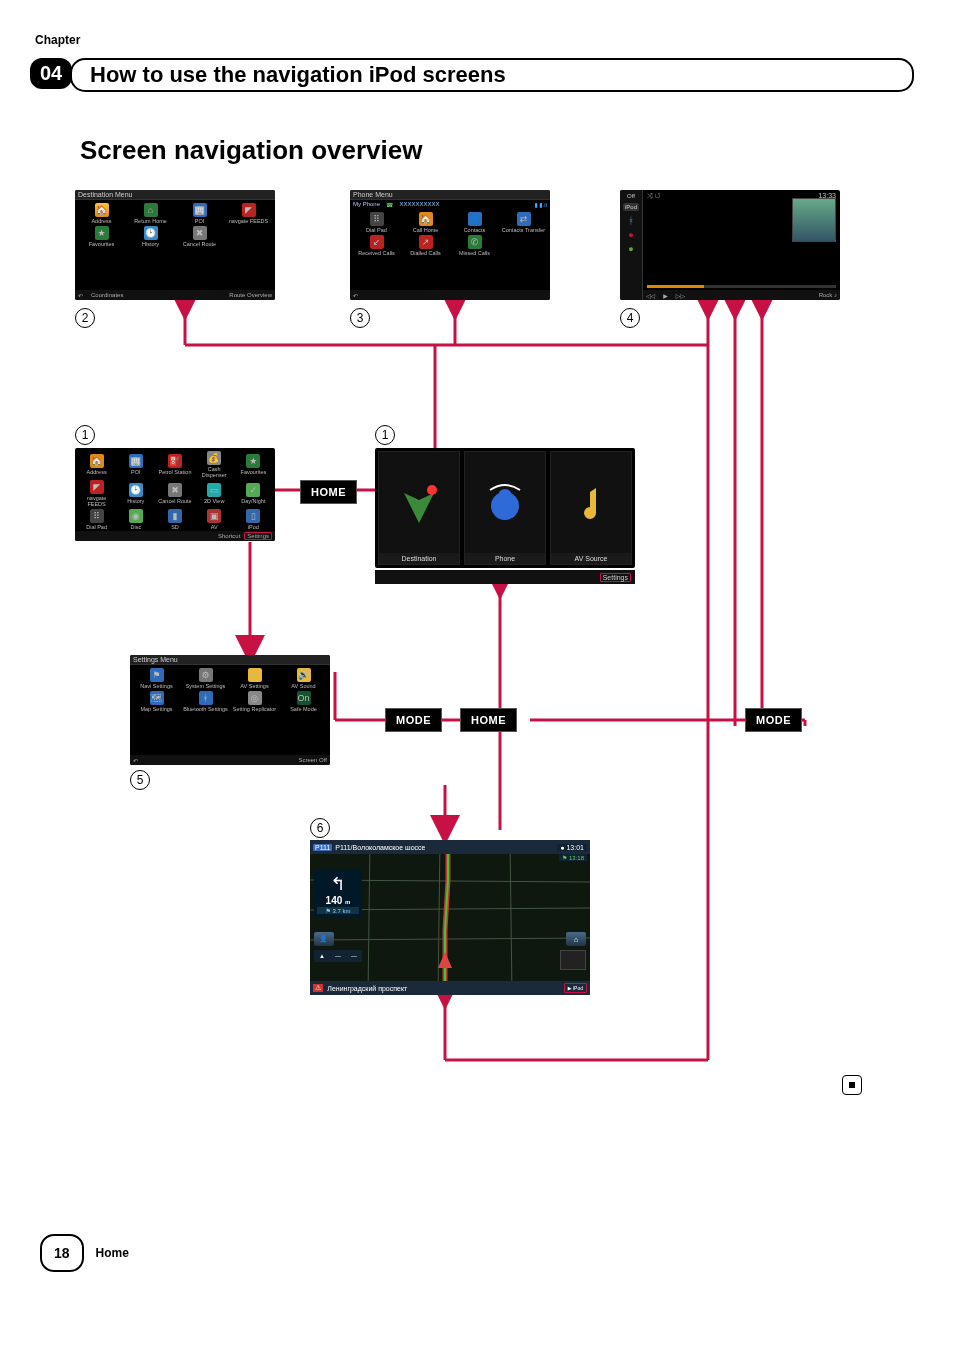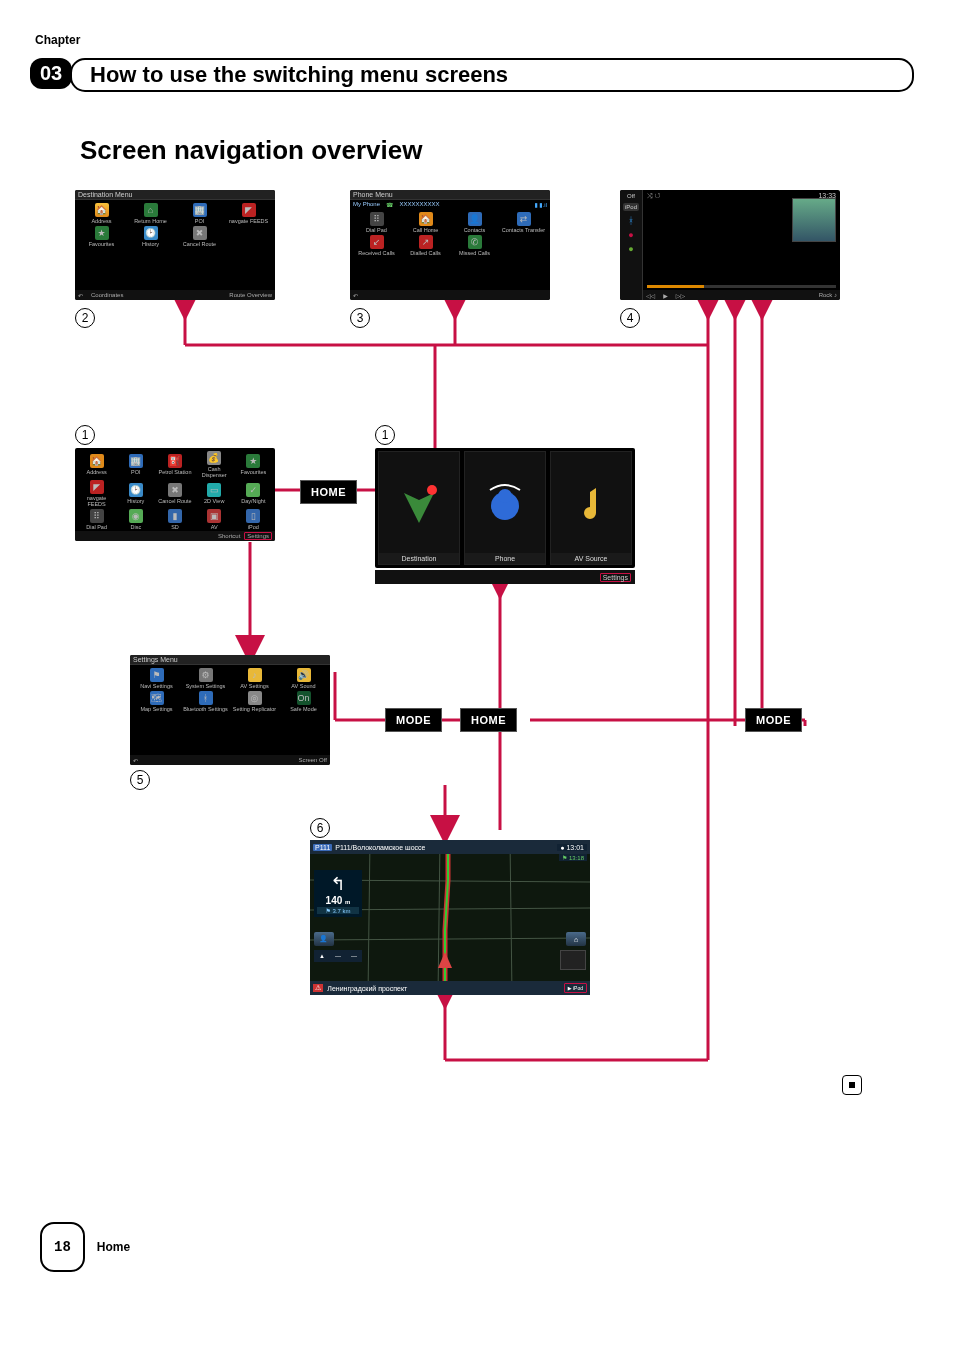--- a/index.html
+++ b/index.html
@@ -150,24 +150,23 @@
     position: absolute;
     bottom: 80px;
     left: 40px;
     display: flex;
     align-items: center;
     gap: 12px;
   }
   .page-oval {
     border: 2px solid #000;
     border-radius: 14px;
-    padding: 15px 12px;
+    padding: 9px 12px;
     font-weight: bold;
     font-size: 14px;
-    font-family: Liberation Mono, monospace;
   }
   .lang {
     font-size: 12px;
     font-weight: bold;
   }
   .end-mark {
     position: absolute;
     right: 92px;
     top: 1075px;
     width: 18px;
@@ -228,22 +227,22 @@
   .sidebar-av {
     width: 22px;
     background: #111;
     border-right: 1px solid #333;
   }
 </style>
 </head>
 <body>
 
 <div class="chapter-label">Chapter</div>
-<div class="chapter-badge">03</div>
-<div class="title-bar">How to use the switching menu screens</div>
+<div class="chapter-badge">04</div>
+<div class="title-bar">How to use the navigation iPod screens</div>
 <div class="section-heading">Screen navigation overview</div>
 
 <div class="diagram">
 
   <svg class="flows">
     <defs>
       <marker id="ah" markerWidth="10" markerHeight="10" refX="5" refY="5" orient="auto">
         <path d="M0,0 L10,5 L0,10 Z" fill="#c71044"></path>
       </marker>
     </defs>

